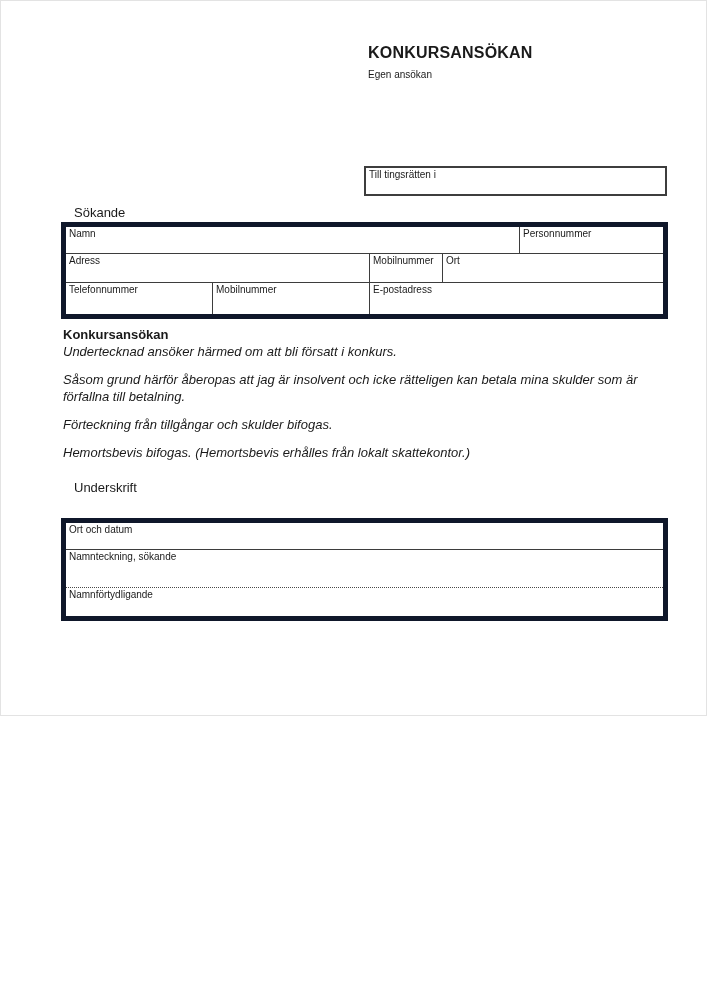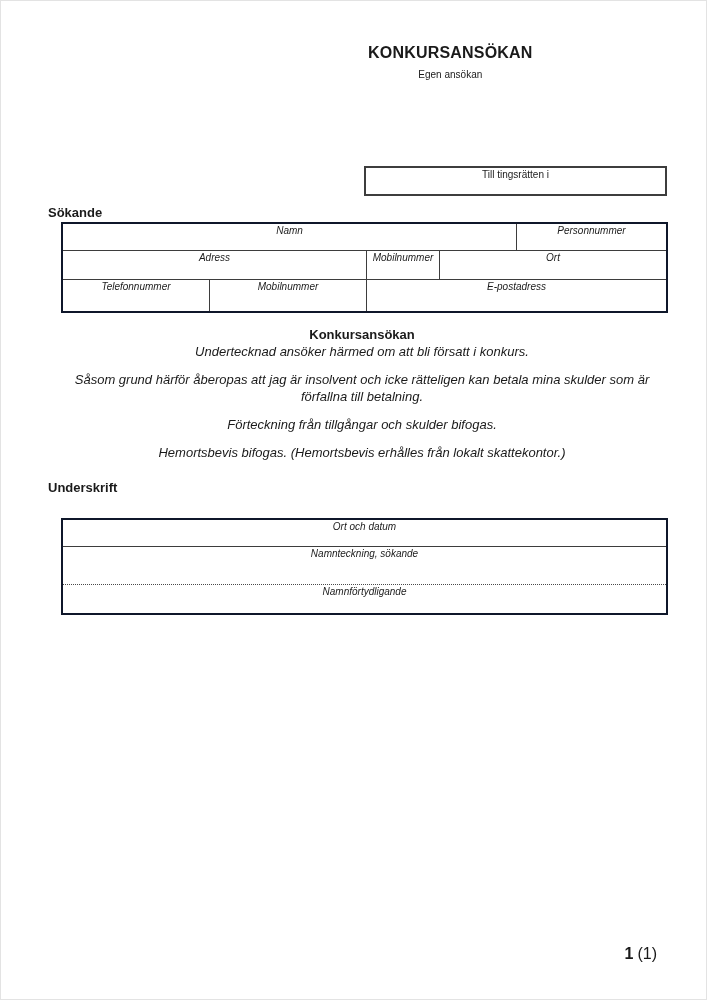--- a/index.html
+++ b/index.html
@@ -5,80 +5,78 @@
   * { margin: 0; padding: 0; box-sizing: border-box; }
   html, body { background: #ffffff; }
   body {
     font-family: "Liberation Sans", "DejaVu Sans", sans-serif;
     color: #1a1a1a;
     -webkit-font-smoothing: antialiased;
   }
   .page {
     position: relative;
     width: 707px;
-    height: 1000px;
+    height: 716px;
     background: #ffffff;
     box-shadow: inset 0 0 0 1px #e3e3e3;
     overflow: hidden;
-    text-align: center;
   }
 
   
   .title-block { position: absolute; top: 44px; left: 368px; }
   .doc-title {
     font-size: 16px;
     font-weight: bold;
     letter-spacing: 0.2px;
     line-height: 18px;
   }
   .doc-subtitle { font-size: 10px; line-height: 17px; margin-top: 4px; }
 
   
   .court-box {
     position: absolute;
     top: 166px; left: 364px;
     width: 303px; height: 30px;
     border: 2px solid #3d3d3d;
-    padding: 1px 21px;
+    padding: 1px 3px;
     background: #ffffff;
   }
 
   
   .field-label {
     display: block;
     font-size: 10px;
     line-height: 12px;
     color: #1a1a1a;
     white-space: nowrap;
   }
   .field-value {
     display: block;
     font-size: 12px;
     min-height: 10px;
   }
 
   
   .section-heading {
     position: absolute;
-    left: 48px;
+    left: 74px;
     font-size: 13px;
-    font-weight: bold;
+    font-weight: normal;
     line-height: 15px;
   }
   .heading-sokande { top: 205px; }
   .heading-underskrift { top: 480px; }
 
   
   .form-table {
     position: absolute;
     left: 61px;
     width: 607px;
-    border: 2px solid #0f172a;
+    border: 5px solid #0f172a;
     background: #ffffff;
-    font-style: italic;
   }
   .applicant-table { top: 222px; }
   .t-row { display: flex; border-bottom: 1px solid #3d3d3d; }
   .t-row:last-child { border-bottom: none; }
   .t-cell { border-right: 1px solid #3d3d3d; padding: 1px 3px; }
   .t-cell:last-child { border-right: none; flex: 1; }
   .row-h27 { height: 27px; }
   .row-h29 { height: 29px; }
   .row-h31 { height: 31px; }
   .row-h38 { height: 38px; }

